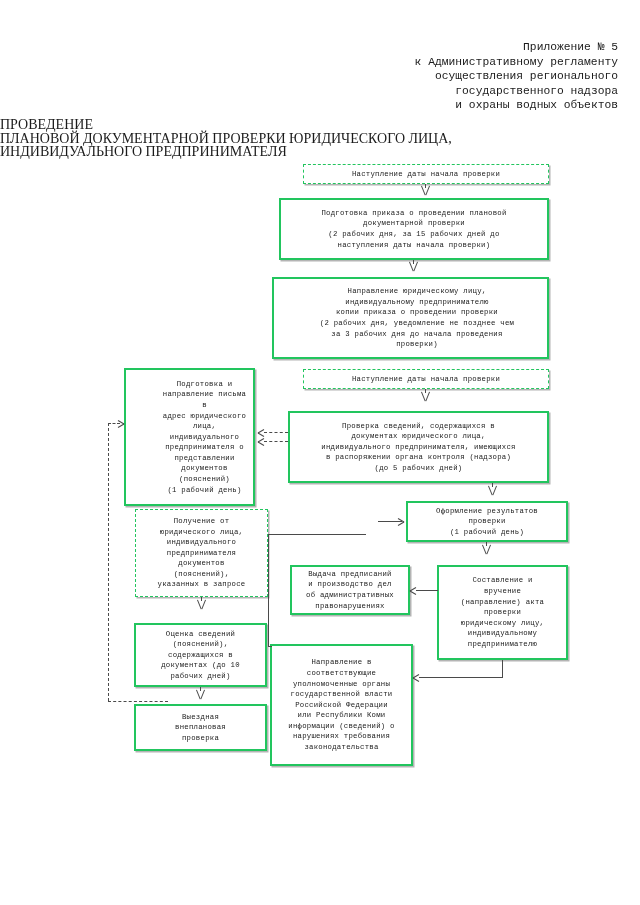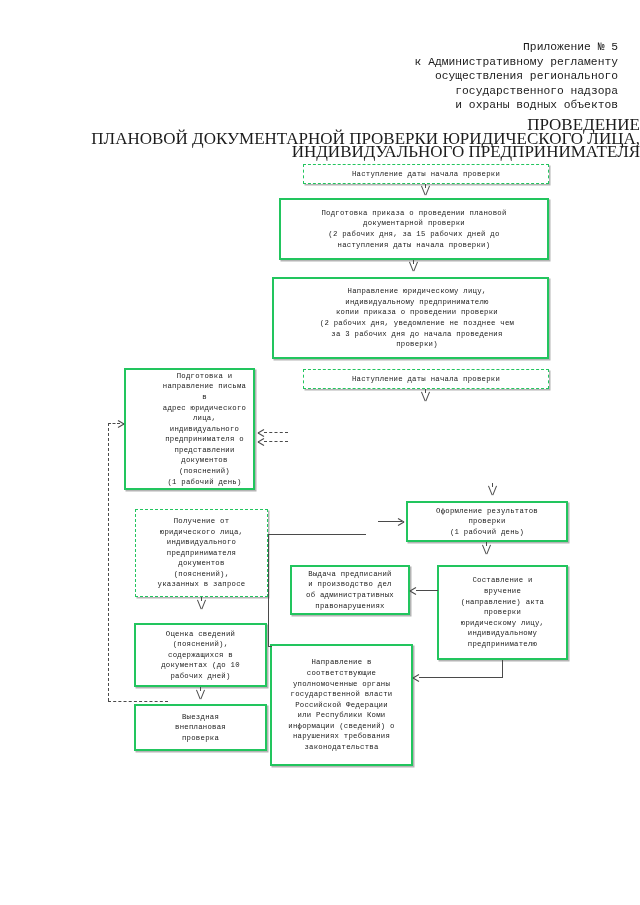--- a/index.html
+++ b/index.html
@@ -27,22 +27,22 @@
     font-size: 11.3px;
     line-height: 14.6px;
     font-family: Liberation Mono, monospace;
   }
   .appendix div { white-space: nowrap; }
 
   .doc-title {
     position: absolute;
     left: 0; right: 0;
     top: 118px;
-    text-align: right;
-    font-size: 17px;
+    text-align: left;
+    font-size: 14px;
     line-height: 13.6px;
     font-family: "Liberation Serif", "DejaVu Serif", serif;
   }
   .doc-title div { white-space: nowrap; }
 
   
   .node {
     position: absolute;
     background: #ffffff;
     border: 2px solid #22c55e;
@@ -162,33 +162,40 @@
 (2 рабочих дня, уведомление не позднее чем
 за 3 рабочих дня до начала проведения
 проверки)</span>
   </div>
 
   <div class="node dashed shadow" style="left:303px; top:369px; width:246px; height:20px;">
     <span class="txt">Наступление даты начала проверки</span>
   </div>
   <div class="chev" style="left:420px; top:392px;"></div>
 
-  <div class="node shadow" style="left:124px; top:368px; width:131px; height:122px;padding-left:33px;">
+  <div class="node shadow" style="left:124px; top:368px; width:131px; height:138px;padding-left:33px;">
     <span class="txt">Подготовка и
 направление письма в
 адрес юридического
 лица,
 индивидуального
 предпринимателя о
 представлении
 документов
 (пояснений)
 (1 рабочий день)</span>
   </div>
 
+  <div class="node shadow" style="left:288px; top:411px; width:261px; height:72px;">
+    <span class="txt">Проверка сведений, содержащихся в
+документах юридического лица,
+индивидуального предпринимателя, имеющихся
+в распоряжении органа контроля (надзора)
+(до 5 рабочих дней)</span>
+  </div>
   <div class="chev" style="left:487px; top:486px;"></div>
 
   <div class="node dashed shadow" style="left:135px; top:509px; width:133px; height:88px;">
     <span class="txt">Получение от
 юридического лица,
 индивидуального
 предпринимателя
 документов
 (пояснений),
 указанных в запросе</span>

